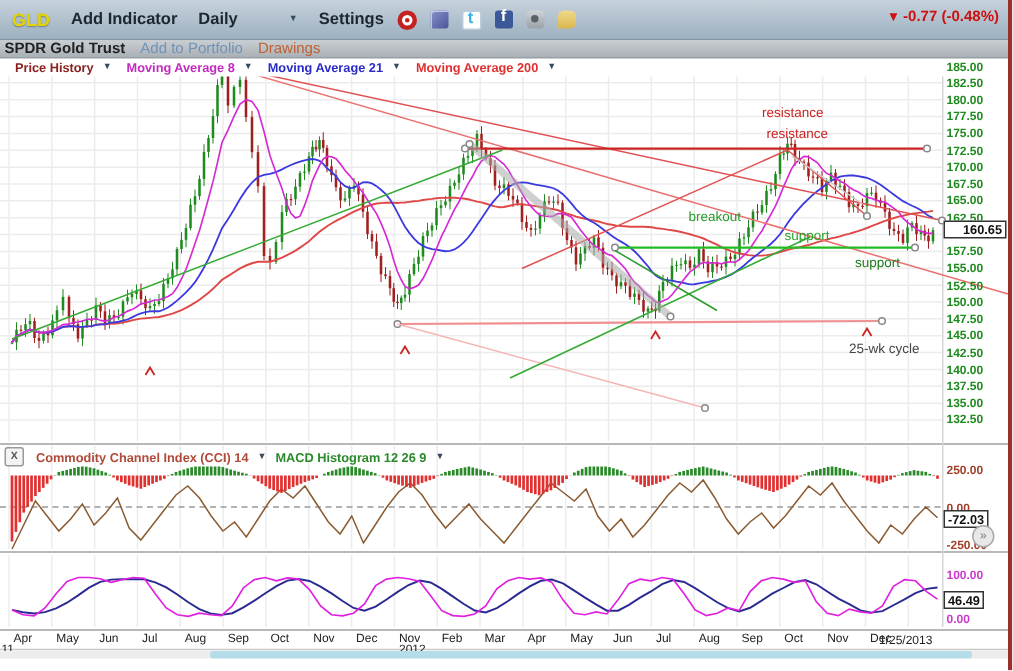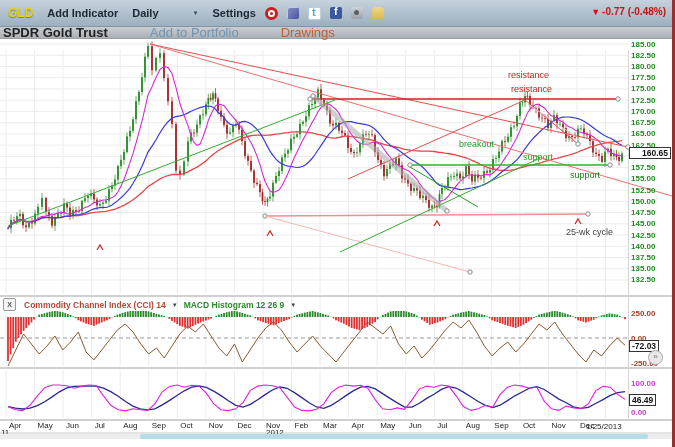--- a/index.html
+++ b/index.html
@@ -18,21 +18,21 @@
   .icn-cube{background:linear-gradient(135deg,#8b93c9,#4a549b);box-shadow:inset 1px 1px 0 #c3c8e8;}
   .icn-twitter{background:#fff;border:1px solid #bcd;width:11px;height:11px;}
   .icn-twitter::after{content:"t";position:absolute;left:3px;top:-2px;color:#35b2e0;font-weight:bold;font-size:11px;}
   .icn-facebook{background:#3b5998;}
   .icn-facebook::after{content:"f";position:absolute;left:4px;top:-2px;color:#fff;font-weight:bold;font-size:11px;}
   .icn-camera{background:linear-gradient(#cfd4d8,#9aa1a7);border-radius:3px;}
   .icn-camera::after{content:"";position:absolute;left:3px;top:3px;width:5px;height:5px;border-radius:50%;background:#5a6268;}
   .icn-chat{background:linear-gradient(#efd98a,#d9b84f);border-radius:4px 4px 4px 0;}
   #change{position:absolute;right:6px;top:6px;color:#cc1111;font-size:10px;font-weight:bold;}
   #change .dn{font-size:9px;margin-right:2px;}
-  #symbolbar{top:27px;height:11px;background:linear-gradient(#c9ced2,#a9b0b6);border-bottom:1px solid #98a0a6;font-size:13px;gap:32px;}
+  #symbolbar{top:27px;height:11px;background:linear-gradient(#c9ced2,#a9b0b6);border-bottom:1px solid #98a0a6;font-size:10px;}
   #symbolbar .nm{margin-left:3px;color:#222;font-weight:bold;}
   #symbolbar .lk{margin-left:10px;color:#6f93b5;cursor:pointer;}
   #symbolbar .dr{margin-left:10px;color:#c06030;cursor:pointer;}
   #legend{top:38px;height:13px;background:#fff;font-size:8.5px;font-weight:bold;z-index:4;}
   #legend span.li{margin-left:10px;cursor:pointer;}
   #legend .c0{color:#8b2020;margin-left:5px;} #legend .c1{color:#c22ac2;} #legend .c2{color:#2a2ac8;} #legend .c3{color:#e03030;}
   .tick{position:absolute;font-size:8px;font-weight:bold;white-space:nowrap;}
   #price-axis .tick{color:#1f8b1f;}
   #cci-axis .tick{color:#a04028;}
   #stoch-axis .tick{color:#cc3acc;}
@@ -848,20 +848,30 @@
     <span class="icn icn-chat"></span>
     <span id="change"><span class="dn">▼</span><span>-0.77 (-0.48%)</span></span>
   </div>
 
   <div id="symbolbar" class="bar">
     <span class="nm">SPDR Gold Trust</span>
     <span class="lk">Add to Portfolio</span>
     <span class="dr">Drawings</span>
   </div>
 
+  <div id="legend" class="bar">
+    <span class="li c0">Price History</span>
+      <span class="caret">▼</span>
+    <span class="li c1">Moving Average 8</span>
+      <span class="caret">▼</span>
+    <span class="li c2">Moving Average 21</span>
+      <span class="caret">▼</span>
+    <span class="li c3">Moving Average 200</span>
+      <span class="caret">▼</span>
+  </div>
 
   <div class="panel-hdr" style="left:3px;top:298px;">
     <span class="xbtn">X</span>
     <span style="color:#b04a3a;">Commodity Channel Index (CCI) 14</span>
     <span class="caret">▼</span>
     <span style="color:#2a8a2a;margin-left:6px;">MACD Histogram 12 26 9</span>
     <span class="caret">▼</span>
   </div>
 
 

